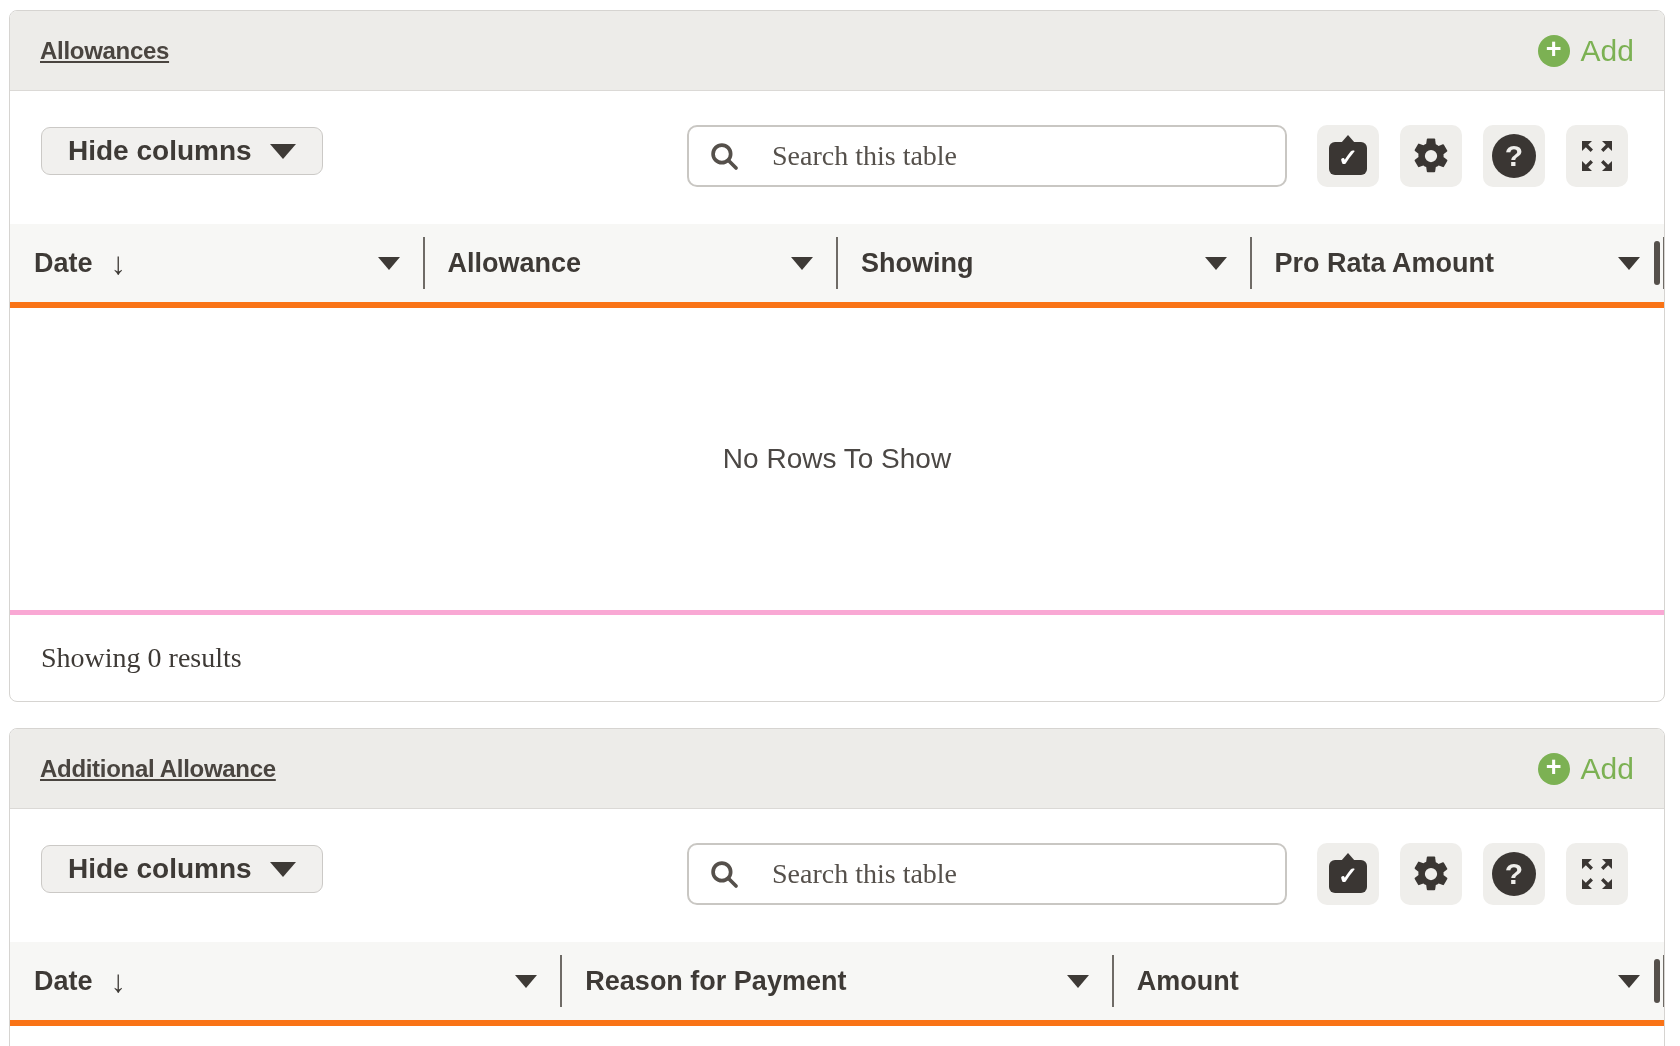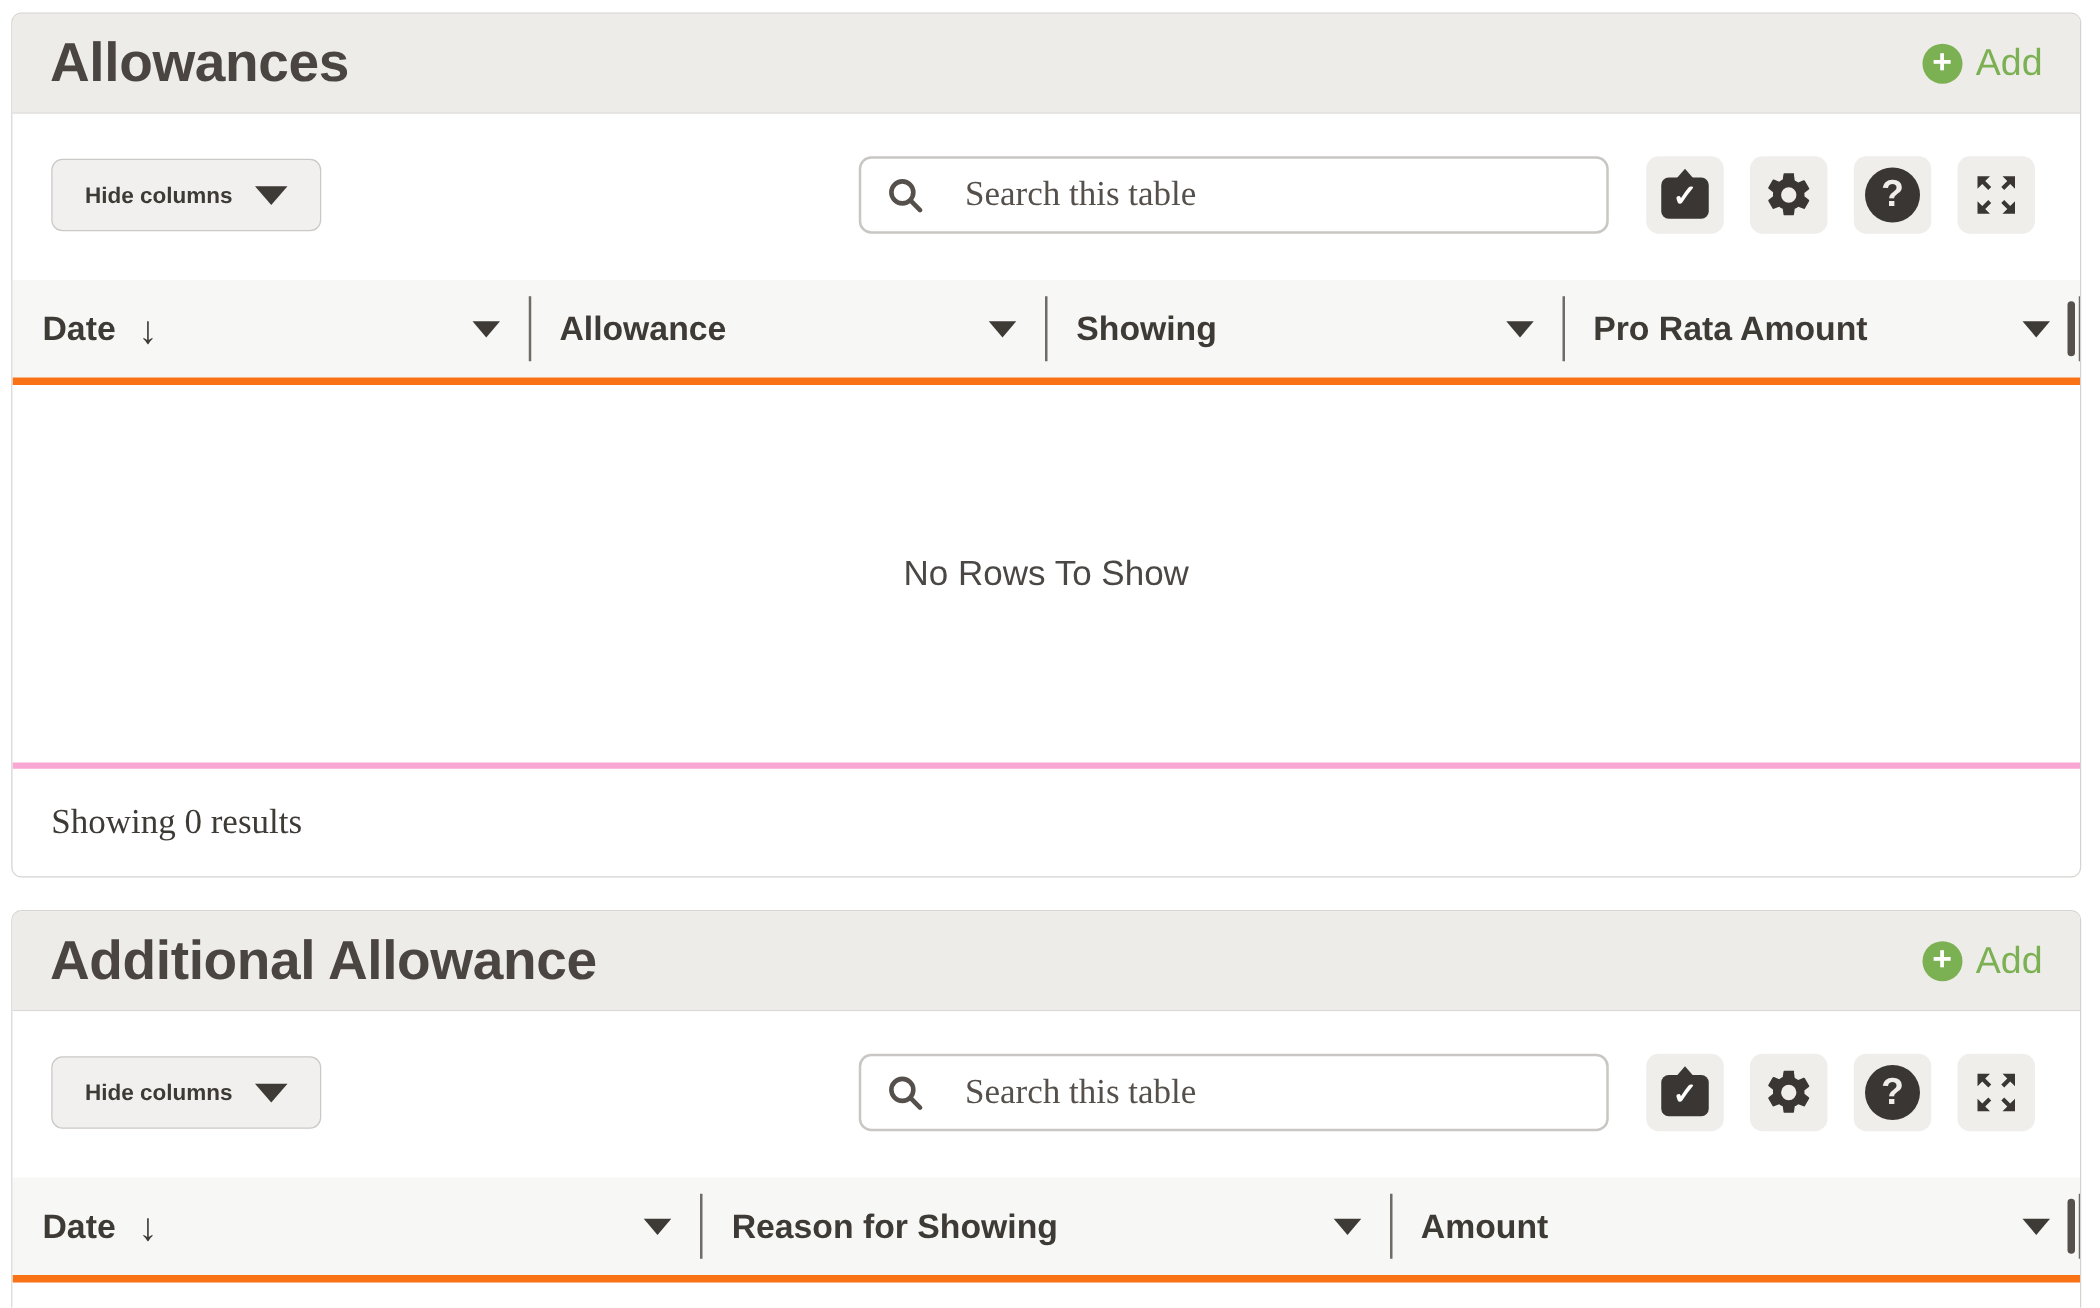--- a/index.html
+++ b/index.html
@@ -16,38 +16,38 @@
     border: 1px solid #d6d4d1; border-radius: 8px;
     background: #fff; overflow: hidden;
   }
   .panel + .panel { margin-top: 26px; }
 
   
   .section-header {
     height: 80px; background: #edece9; border-bottom: 1px solid #dbd9d6;
     display: flex; align-items: center; padding: 0 30px;
   }
-  .section-title { font-size: 44px; font-weight: bold; color: #4a4540; letter-spacing: -0.3px; }
+  .section-title { font-size: 24px; font-weight: bold; color: #4a4540; letter-spacing: -0.3px; text-decoration: underline; }
   .add-btn {
     margin-left: auto; display: flex; align-items: center; gap: 11px;
     color: #7cb153; font-size: 30px; cursor: pointer;
   }
   .plus-circle {
     width: 32px; height: 32px; border-radius: 50%; background: #7cb153;
     display: flex; align-items: center; justify-content: center;
     color: #fff; font-size: 27px; font-weight: bold; line-height: 1; padding-bottom: 2px;
   }
 
   
   .toolbar { position: relative; height: 133px; background: #fff; }
   .hide-cols-btn {
-    position: absolute; left: 31px; top: 36px; height: 58px;
+    position: absolute; left: 31px; top: 36px; height: 48px;
     padding: 0 26px; background: #f1f0ee; border: 1px solid #cbc9c6; border-radius: 9px;
     display: flex; align-items: center; gap: 18px;
-    font-size: 18px; font-weight: bold; color: #3e3a36; cursor: pointer; justify-content: center;
+    font-size: 28px; font-weight: bold; color: #3e3a36; cursor: pointer; justify-content: center;
   }
   .caret-lg {
     width: 0; height: 0;
     border-left: 13px solid transparent; border-right: 13px solid transparent;
     border-top: 15px solid #3e3a36;
   }
   .search-box {
     position: absolute; left: 677px; top: 34px; width: 600px; height: 62px;
     border: 2px solid #c9c7c3; border-radius: 10px; background: #fff;
     display: flex; align-items: center; padding: 0 18px; gap: 31px; font-family: Liberation Serif, serif;
@@ -242,21 +242,21 @@
       </div>
     </div>
 
     <div class="col-header-row">
       <div class="col">
         <span class="col-label">Date</span>
         <span class="sort-arrow">↓</span>
         <span class="caret-sm"></span>
       </div>
       <div class="col">
-        <span class="col-label">Reason for Showing</span>
+        <span class="col-label">Reason for Payment</span>
         <span class="caret-sm"></span>
       </div>
       <div class="col">
         <span class="col-label">Amount</span>
         <span class="caret-sm"></span>
       </div>
       <span class="scroll-thumb"></span>
     </div>
 
     <div class="table-body short"></div>

